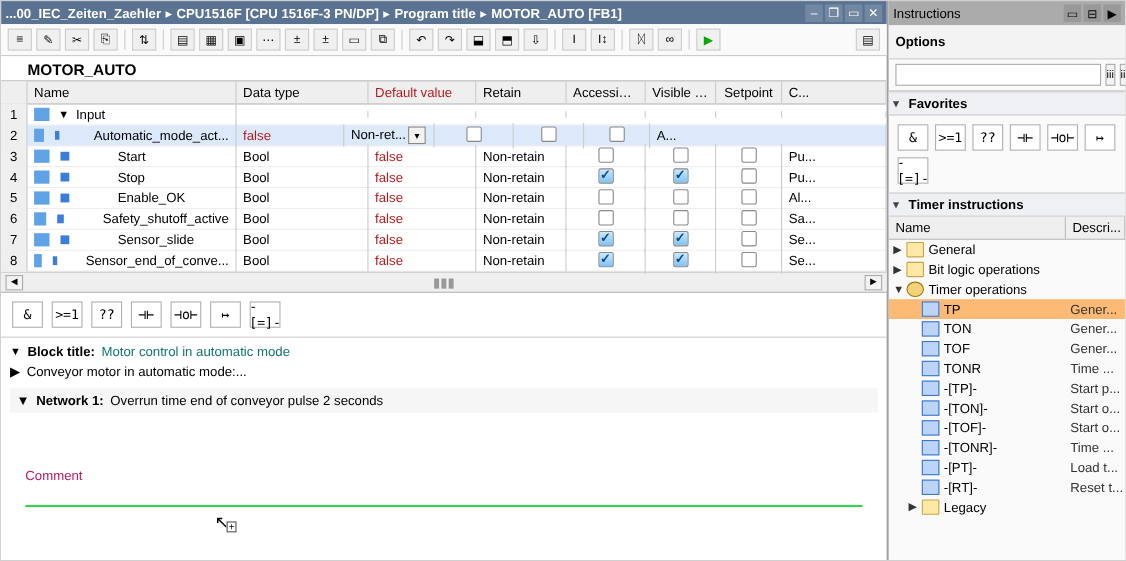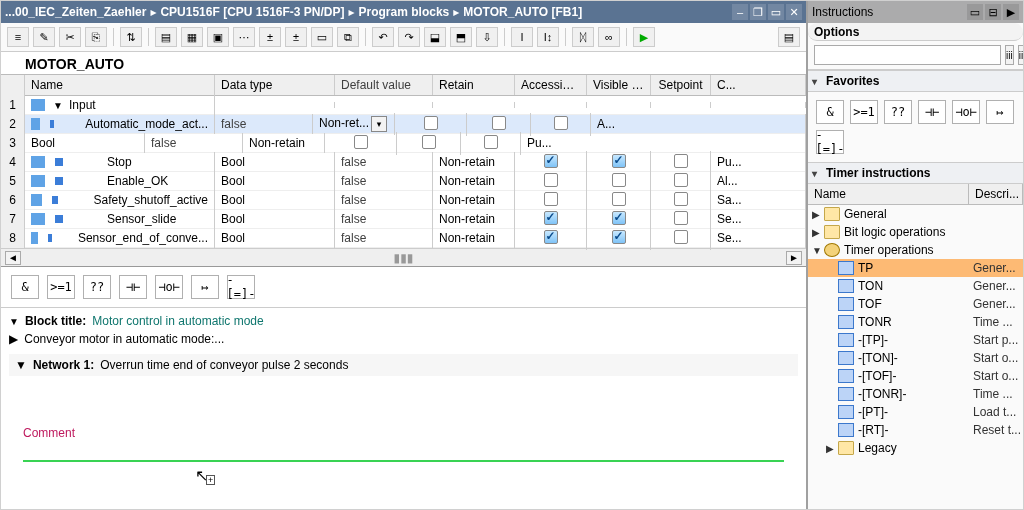--- a/index.html
+++ b/index.html
@@ -11,21 +11,21 @@
   
   .titlebar { background:#5a7392; color:#fff; height:22px; display:flex; align-items:center; padding:0 4px; }
   .titlebar.light { background:#ababac; color:#000;}
   .breadcrumb { flex:1; white-space:nowrap; overflow:hidden; text-overflow:ellipsis; font-weight:bold;}
   .breadcrumb .sep { padding:0 4px; font-weight:normal;}
   .winbtns { display:flex; gap:2px;}
   .winbtn { width:16px;height:16px; background:rgba(255,255,255,.15); color:#fff; display:flex;align-items:center;justify-content:center; font-size:11px; cursor:pointer;}
   .titlebar.light .winbtn { color:#000; background:rgba(0,0,0,.1);}
 
   
-  .options-head { height:18px; display:flex; align-items:center; padding:0 6px; background:#f3f3f3; font-weight:bold; border-bottom:1px solid #ccc;border-radius:11px;}
+  .options-head { height:31px; display:flex; align-items:center; padding:0 6px; background:#f3f3f3; font-weight:bold; border-bottom:1px solid #ccc;}
   .options-row { display:flex; align-items:center; gap:4px; padding:4px 6px; border-bottom:1px solid #ccc;}
   .options-row input[type=text] { flex:1; height:20px; border:1px solid #aaa; padding:0 4px;}
   .tiny-btn { width:22px; height:20px; border:1px solid #aaa; background:#f3f3f3; display:flex;align-items:center;justify-content:center; font-size:10px; cursor:pointer;}
 
   
   .section-head { display:flex; align-items:center; background:#eef0f3; border-top:1px solid #ccc; border-bottom:1px solid #ccc; height:22px; padding:0 4px; font-weight:bold; cursor:pointer;}
   .section-head .chev { width:14px; font-size:10px; color:#444;}
 
   
   .palette { display:flex; flex-wrap:wrap; gap:6px; padding:8px;}
@@ -55,21 +55,21 @@
   
   .block-name { padding:4px 10px 2px 24px; font-weight:bold; font-size:14px;}
 
   
   .var-table { border-bottom:1px solid #999; }
   .var-head { display:flex; background:#efefef; border-top:1px solid #bbb; border-bottom:1px solid #bbb;}
   .var-head .cell, .var-row .cell { padding:3px 6px; border-right:1px solid #ccc; overflow:hidden; white-space:nowrap; text-overflow:ellipsis;}
   .c-rownum { width:24px; text-align:center; background:#efefef; border-right:1px solid #bbb;}
   .c-name { width:190px; display:flex; align-items:center; gap:4px;}
   .c-type { width:120px;}
-  .c-default { width:98px; color:#404040;}
+  .c-default { width:98px; color:#b91c1c;}
   .c-retain { width:82px;}
   .c-acc { width:72px; text-align:center;}
   .c-vis { width:64px; text-align:center;}
   .c-sp { width:60px; text-align:center;}
   .c-com { flex:1;}
   .var-row { display:flex; align-items:center; height:19px; border-bottom:1px solid #eee;}
   .var-row.selected { background:#dce9fb;}
   .tag-ico { width:14px;height:12px; background:#5fa3e6; display:inline-block; margin-right:4px;}
   .tag-dot { width:8px;height:8px; background:#3b7dd8; display:inline-block; margin:0 2px;}
   .indent-sm { display:inline-block; width:34px;}
@@ -100,21 +100,21 @@
   .cursor-icon { margin-left:172px; margin-top:4px; font-size:16px; color:#000; position:relative;}
   .cursor-icon::after { content:"+"; font-size:9px; position:absolute; left:11px; top:9px; border:1px solid #555; background:#fff; padding:0 1px; line-height:8px;}
 </style>
 </head>
 <body>
 
 <div class="app">
 
   <div class="main">
     <div class="titlebar">
-      <div class="breadcrumb" id="breadcrumb"><span>...00_IEC_Zeiten_Zaehler</span><span class="sep">▸</span><span>CPU1516F [CPU 1516F-3 PN/DP]</span><span class="sep">▸</span><span>Program blocks</span><span class="sep">▸</span><span>MOTOR_AUTO [FB1]</span></div>
+      <div class="breadcrumb" id="breadcrumb"><span>...00_IEC_Zeiten_Zaehler</span><span class="sep">▸</span><span>CPU1516F [CPU 1516F-3 PN/DP]</span><span class="sep">▸</span><span>Program title</span><span class="sep">▸</span><span>MOTOR_AUTO [FB1]</span></div>
       <div class="winbtns">
         <div class="winbtn">–</div>
         <div class="winbtn">❐</div>
         <div class="winbtn">▭</div>
         <div class="winbtn">✕</div>
       </div>
     </div>
 
     <div class="toolbar">
       <div class="tbtn">≡</div>
@@ -181,20 +181,21 @@
             <div class="cell c-name"><span class="tag-ico"></span><span class="tag-dot"></span><span class="indent-sm"></span>Automatic_mode_act...</div>
             <div class="cell c-default">false</div>
             <div class="cell c-retain">Non-ret...<span class="dropdown-btn">▾</span></div>
             <div class="cell c-acc"><span class="cb"></span></div>
             <div class="cell c-vis"><span class="cb"></span></div>
             <div class="cell c-sp"><span class="cb"></span></div>
             <div class="cell c-com">A...</div>
           </div>
           <div class="var-row">
             <div class="cell c-rownum">3</div>
+            <div class="cell c-name"><span class="tag-ico"></span><span class="tag-dot"></span><span class="indent-sm"></span>Start</div>
             <div class="cell c-type">Bool</div>
             <div class="cell c-default">false</div>
             <div class="cell c-retain">Non-retain</div>
             <div class="cell c-acc"><span class="cb"></span></div>
             <div class="cell c-vis"><span class="cb"></span></div>
             <div class="cell c-sp"><span class="cb"></span></div>
             <div class="cell c-com">Pu...</div>
           </div>
           <div class="var-row">
             <div class="cell c-rownum">4</div>

